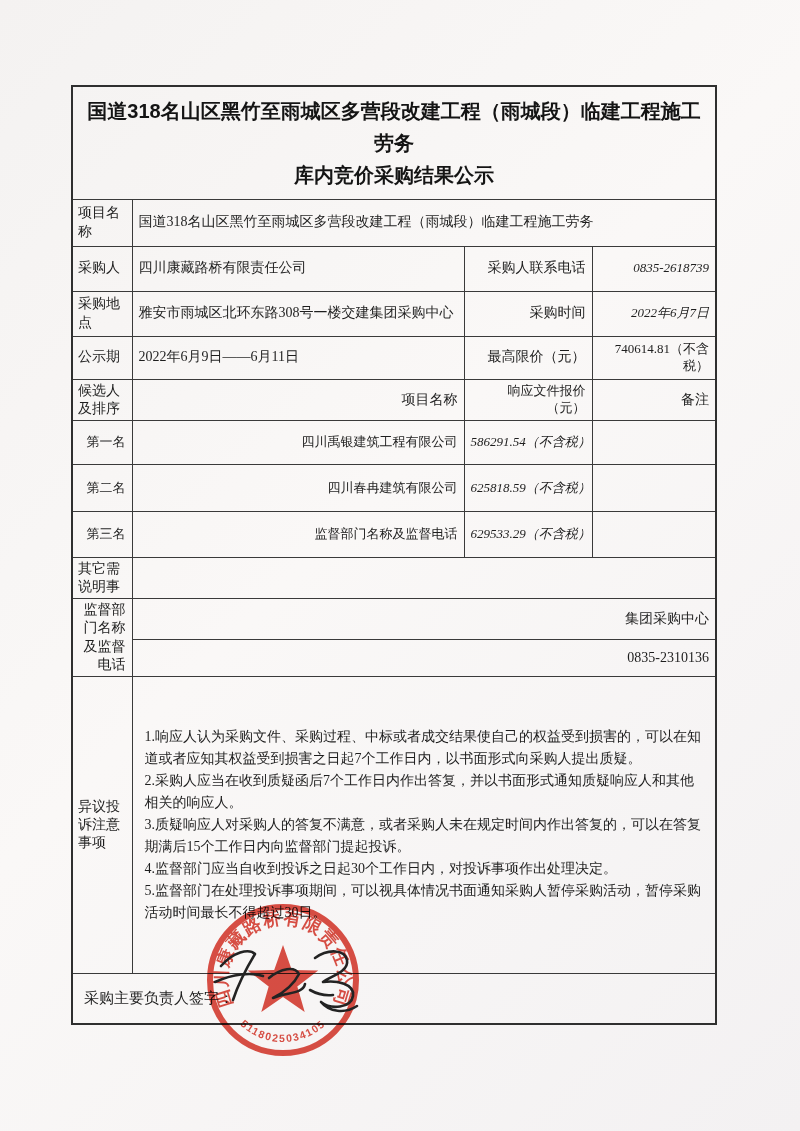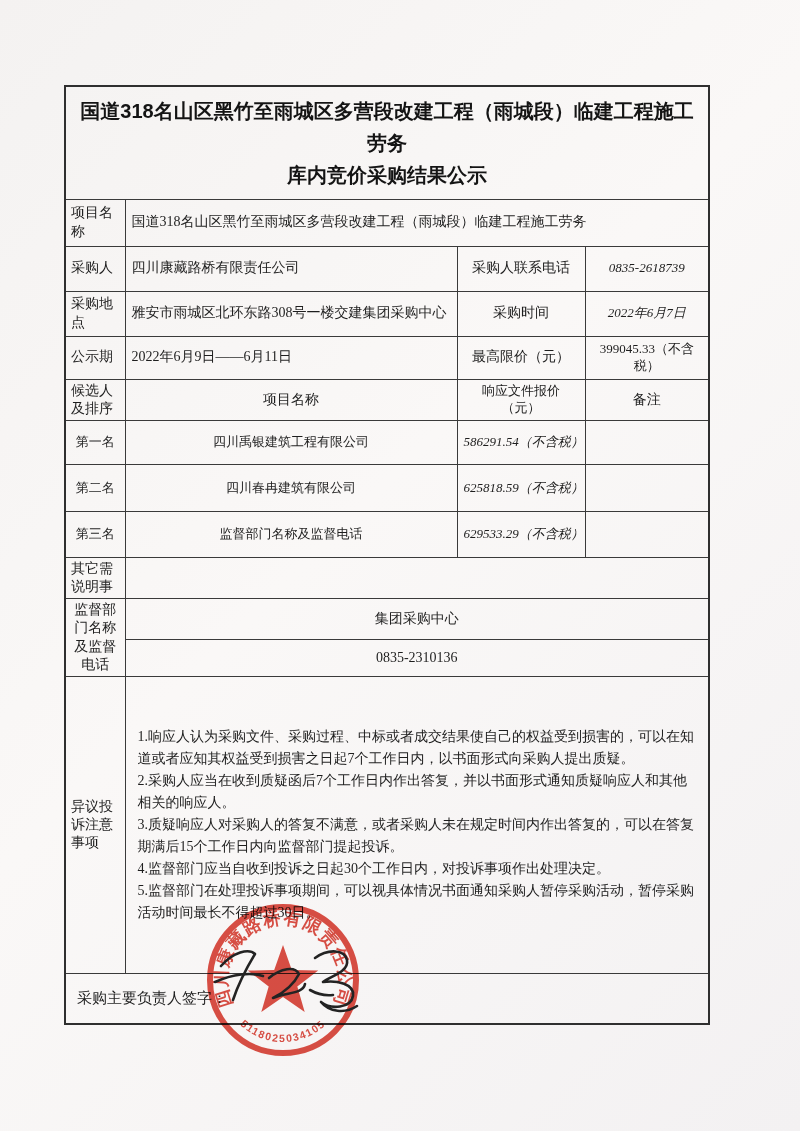--- a/index.html
+++ b/index.html
@@ -4,40 +4,40 @@
 <style>
   html,body{margin:0;padding:0;}
   body{
     width:800px;height:1131px;position:relative;
     background:linear-gradient(135deg,#f4f2f1 0%,#faf8f7 45%,#f3f1f2 100%);
     font-family:"Liberation Serif",serif;
     color:#1e1e1e;
     overflow:hidden;
   }
   table.doc{
-    position:absolute;left:64px;top:85px;width:644px;
+    position:absolute;left:71px;top:85px;width:644px;
     border-collapse:collapse;table-layout:fixed;
     border:2.2px solid #2f2f2f;
     background:transparent;
   }
   td{
     border:1.5px solid #3a3a3a;
     padding:2px 6px;
     font-size:14px;
     vertical-align:middle;
     overflow:hidden;
     line-height:1.3;
   }
   .title-cell{text-align:center;padding:6px 10px;}
   .title-line{
     font-family:"Liberation Sans",sans-serif;
     font-weight:bold;font-size:20px;line-height:1.6;color:#141414;
   }
   .label{padding-left:5px;}
-  .center{text-align:center;}
+  .center{text-align:right;}
   .nowrap{white-space:nowrap;font-style:italic;}
   .small{font-size:13px;line-height:1.25;}
   .objection-cell{padding:6px 10px 6px 12px;vertical-align:middle;}
   .objection-item{font-size:14px;line-height:1.58;}
   .sign-cell{font-size:15px;padding-left:11px;}
   .stamp{
     position:absolute;left:198px;top:895px;width:170px;height:170px;
     opacity:.88;mix-blend-mode:multiply;pointer-events:none;
   }
   .signature-svg{
@@ -80,21 +80,21 @@
     <td class="label">采购地点</td>
     <td>雅安市雨城区北环东路308号一楼交建集团采购中心</td>
     <td class="center">采购时间</td>
     <td class="center nowrap small">2022年6月7日</td>
   </tr>
 
   <tr style="height:43px">
     <td class="label">公示期</td>
     <td>2022年6月9日——6月11日</td>
     <td class="center">最高限价（元）</td>
-    <td class="center small">399045.33（不含税）</td>
+    <td class="center small">740614.81（不含税）</td>
   </tr>
 
   <tr style="height:40px">
     <td class="label">候选人及排序</td>
     <td class="center">项目名称</td>
     <td class="center small">响应文件报价（元）</td>
     <td class="center">备注</td>
   </tr>
 
   <tr style="height:44px">

